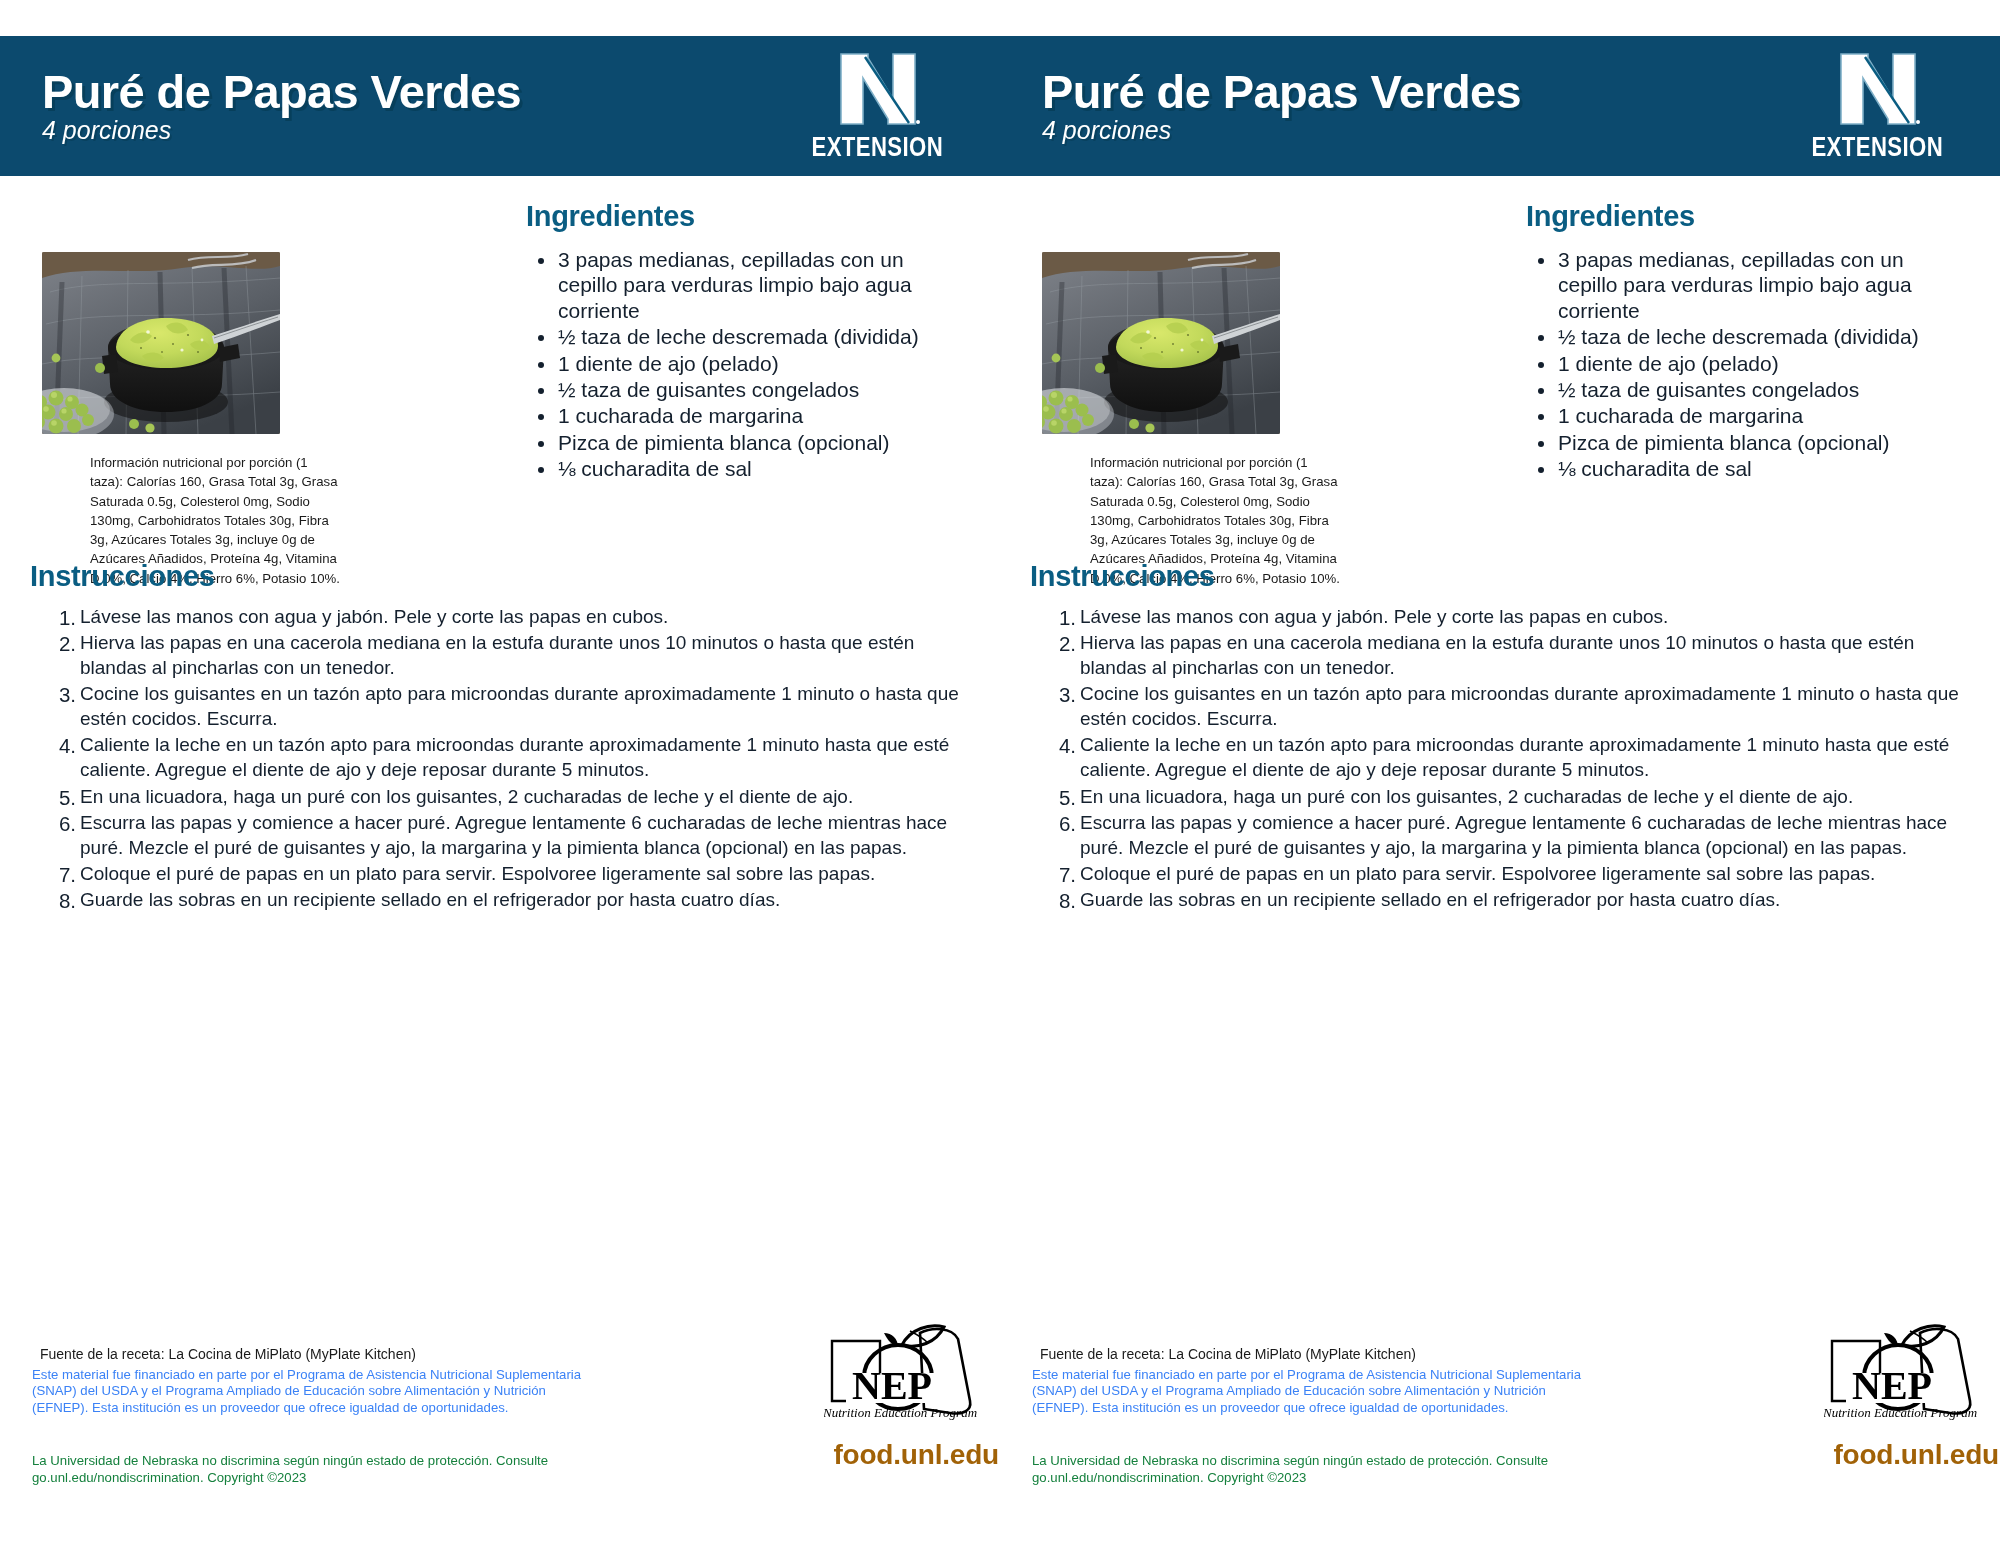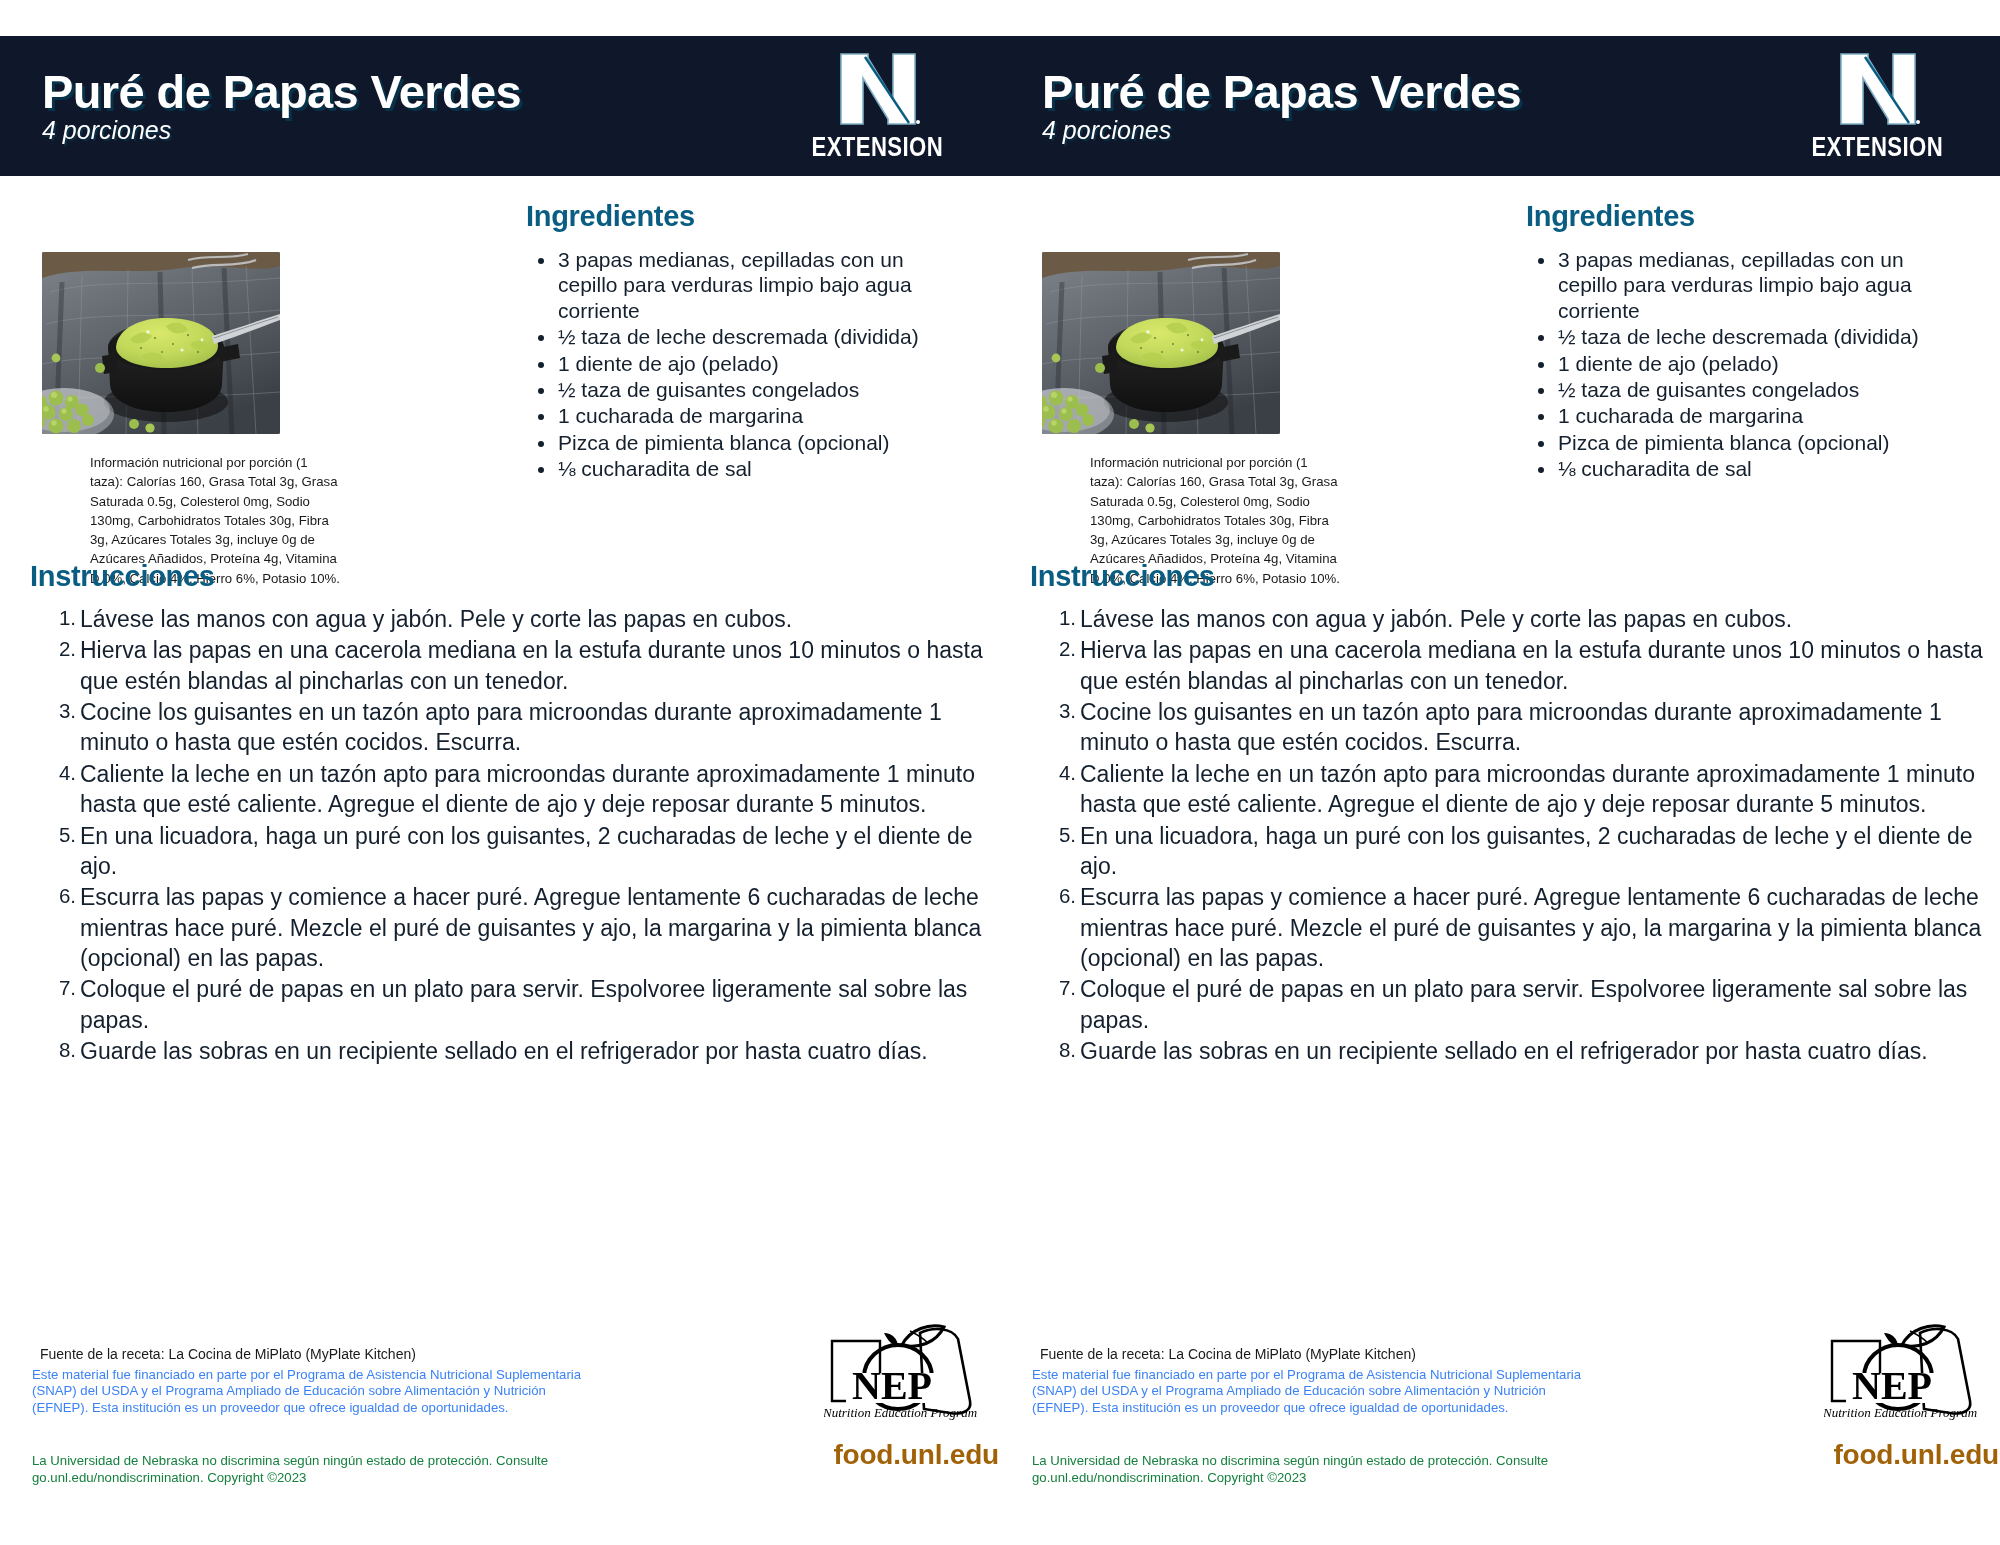--- a/index.html
+++ b/index.html
@@ -30,21 +30,21 @@
     background: #ffffff;
   }
 
   
   .hdr {
     position: absolute;
     left: 0;
     top: 36px;
     width: 1000px;
     height: 140px;
-    background: #0f172a;
+    background: #0c4a6e;
     box-sizing: border-box;
   }
   .card.left .hdr { left: 0; width: 1000px; }
   .hdr-inner {
     position: absolute;
     left: 0; top: 0; right: 0; bottom: 0;
     display: flex;
     align-items: center;
     justify-content: space-between;
   }
@@ -176,21 +176,21 @@
     width: 935px;
     margin: 0;
     padding: 0;
     list-style: none;
     counter-reset: step;
   }
   .instr-list li {
     counter-increment: step;
     position: relative;
     padding-left: 32px;
-    font-size: 23px;
+    font-size: 19px;
     line-height: 1.32;
     color: #14202e;
     margin-bottom: 1px;
   }
   .instr-list li:before {
     content: counter(step) ".";
     position: absolute;
     left: 0;
     top: 0;
     width: 28px;

